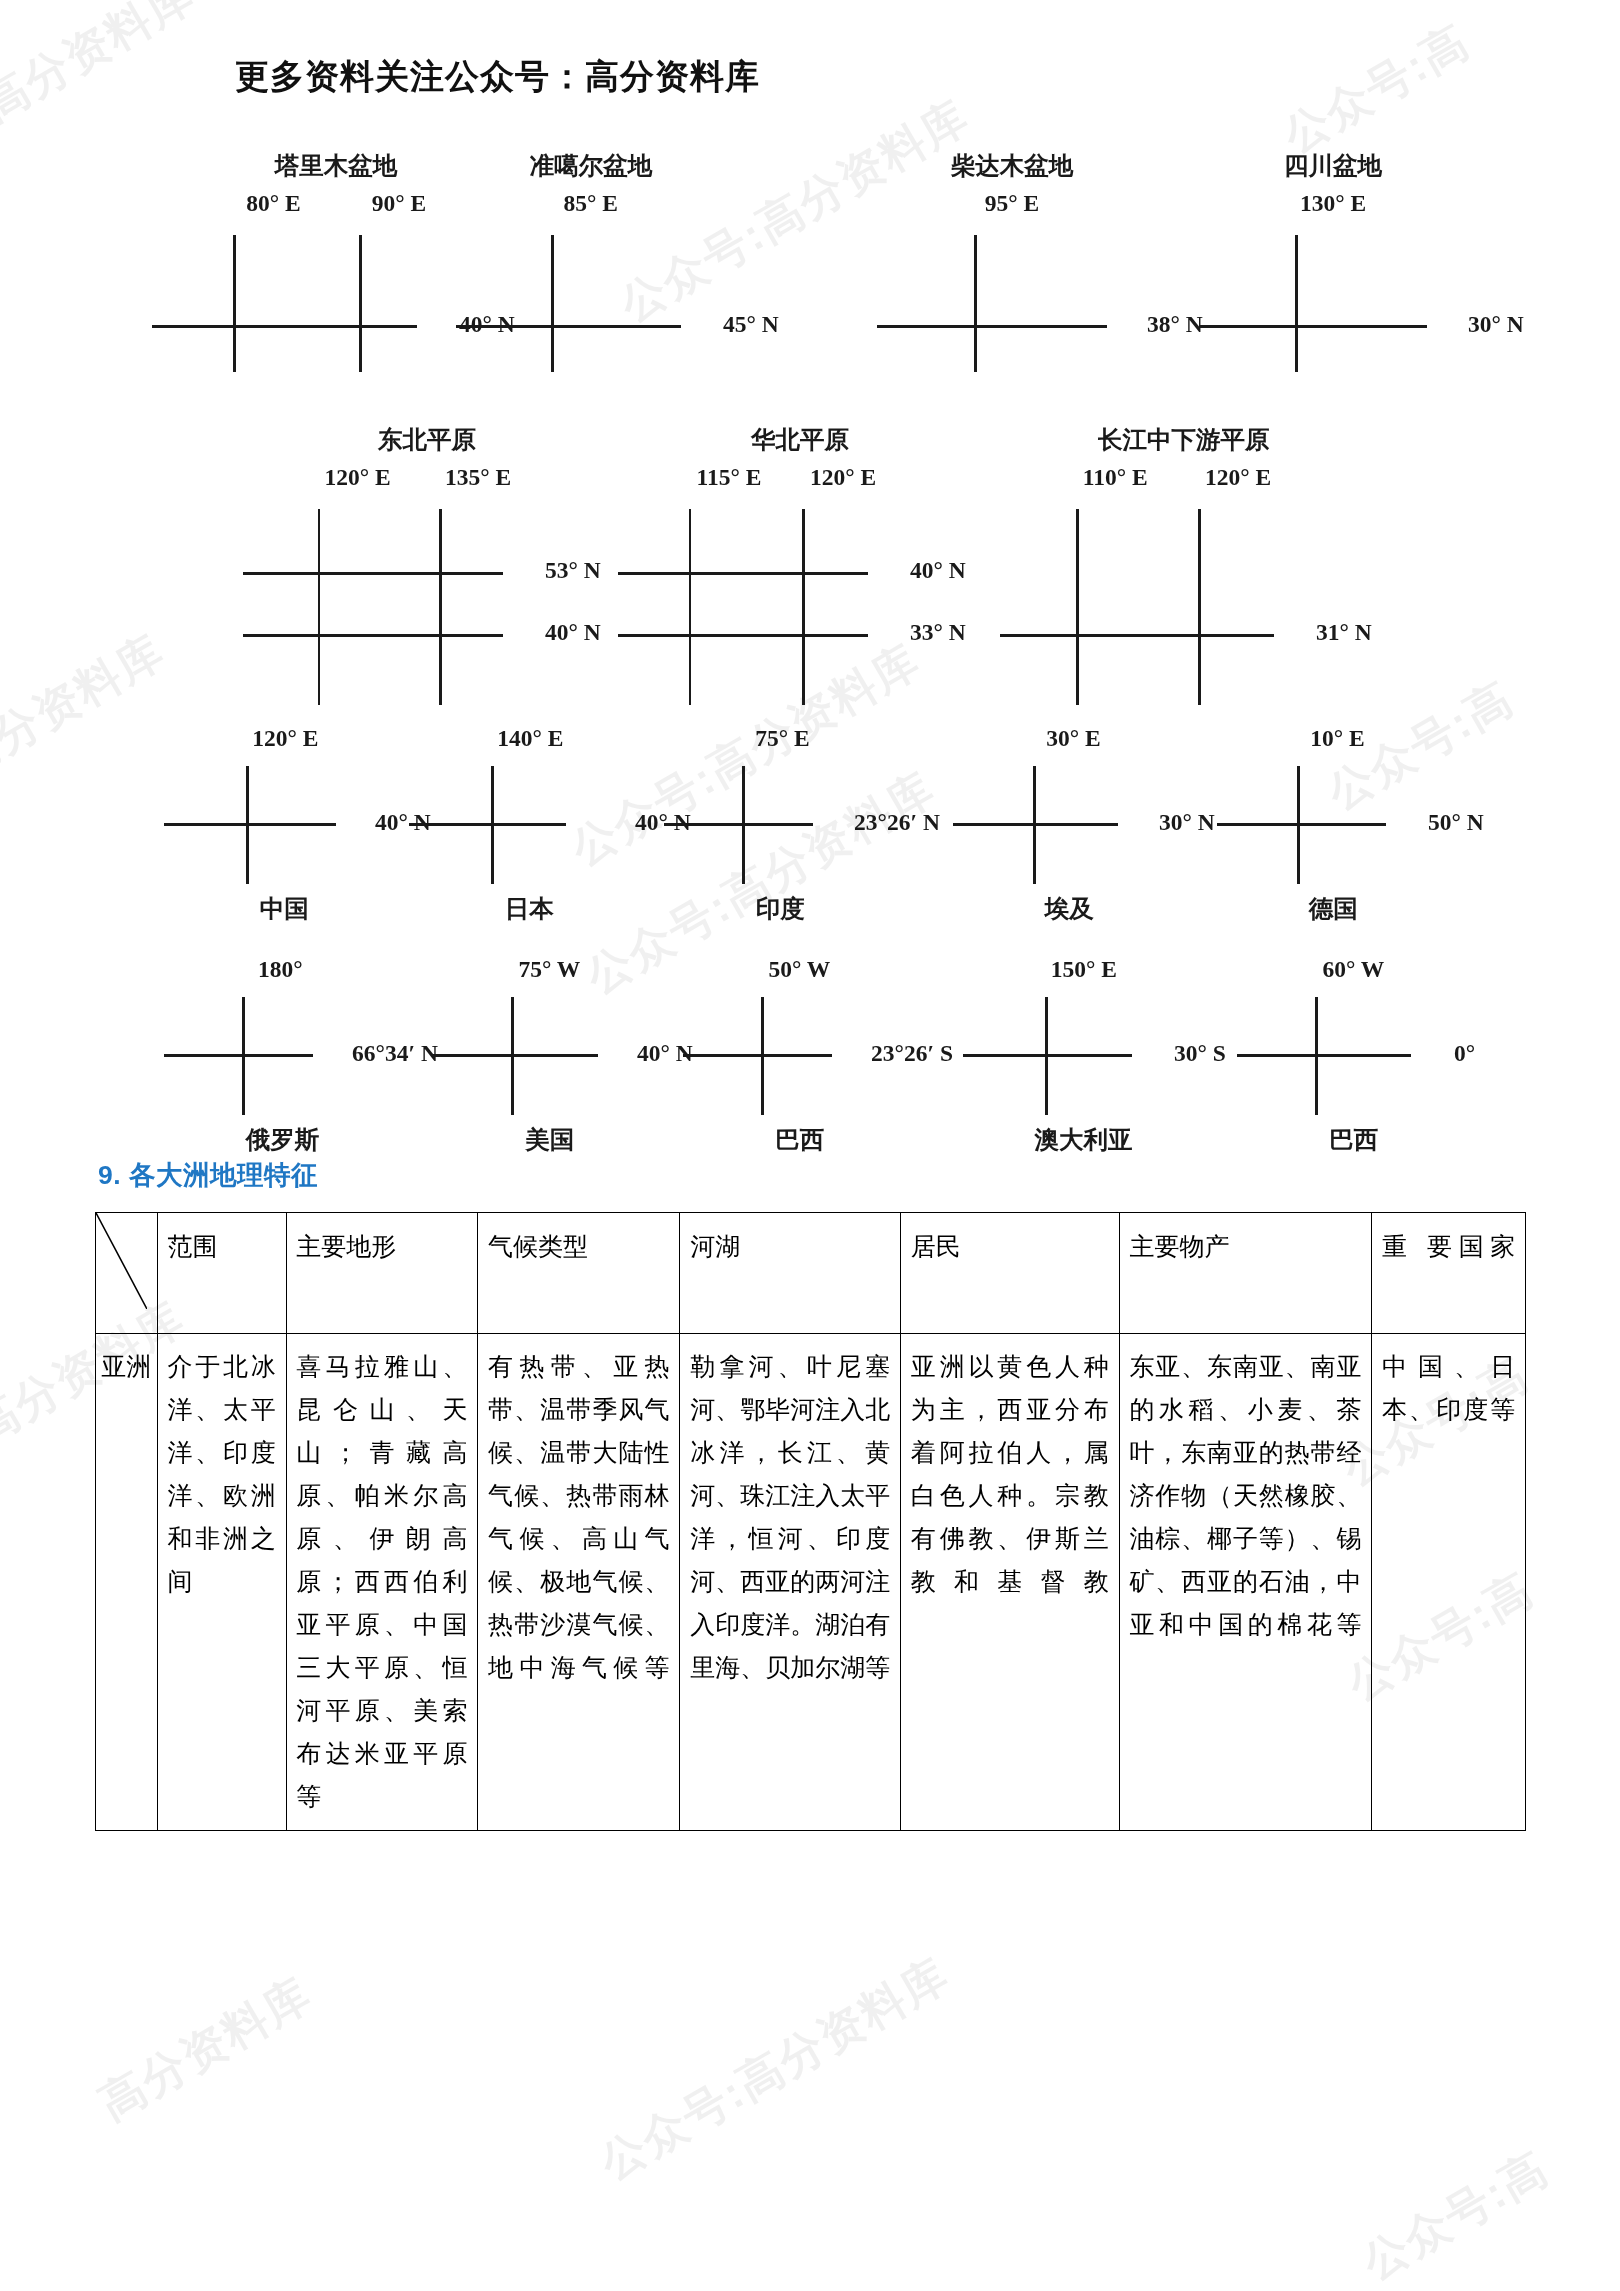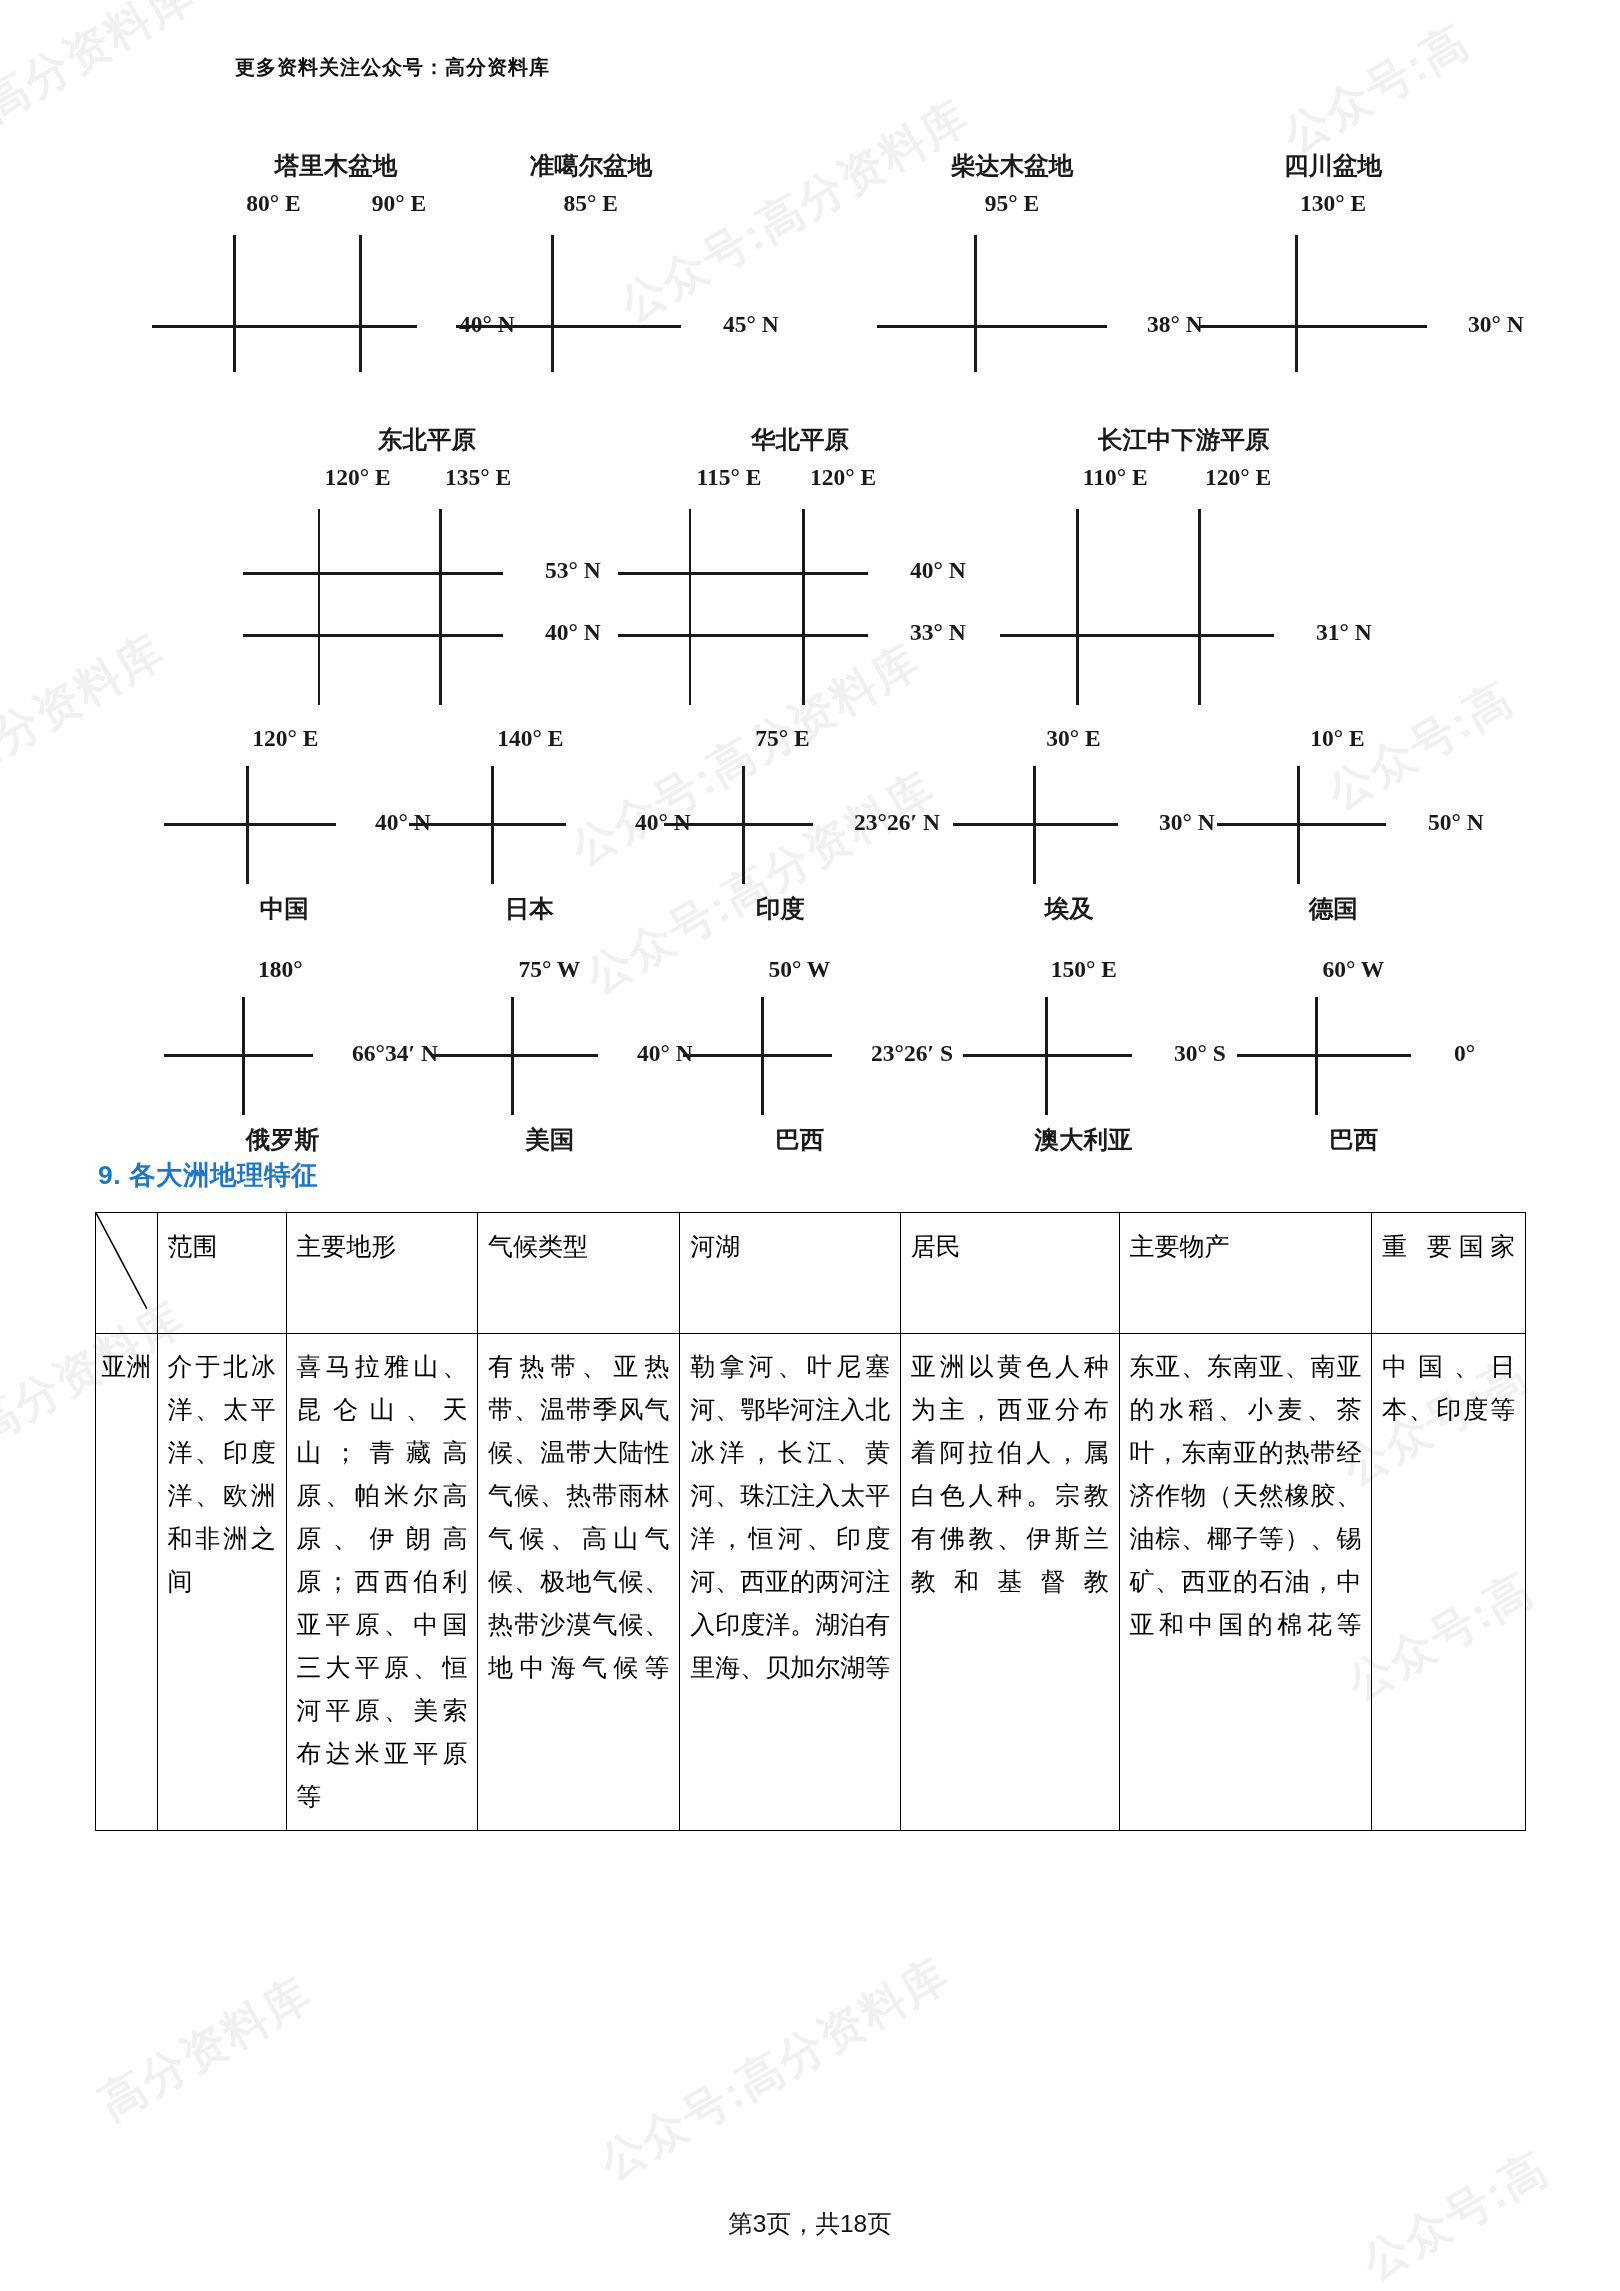--- a/index.html
+++ b/index.html
@@ -13,21 +13,21 @@
   
   .wm{
     position:absolute;color:#000;opacity:.055;font-weight:700;
     font-family:"Liberation Sans",sans-serif;white-space:nowrap;
     pointer-events:none;user-select:none;letter-spacing:2px;
   }
 
   
   .doc-header{
     position:absolute;left:235px;top:54px;
-    font-size:20px;font-weight:700;color:#111;letter-spacing:1px;
+    font-size:34px;font-weight:700;color:#111;letter-spacing:1px;
     font-family:"Liberation Sans",sans-serif;
   }
 
   
   .figs{position:absolute;left:0;top:0;width:1620px;}
   .fig{position:absolute;}
   .fig .cap{
     position:absolute;white-space:nowrap;text-align:center;
     font-family:"Liberation Serif","DejaVu Serif",serif;
     font-weight:700;color:#1a1a1a;margin-left:37px;
@@ -293,16 +293,15 @@
           <td>有热带、亚热带、温带季风气候、温带大陆性气候、热带雨林气候、高山气候、极地气候、热带沙漠气候、地中海气候等</td>
           <td>勒拿河、叶尼塞河、鄂毕河注入北冰洋，长江、黄河、珠江注入太平洋，恒河、印度河、西亚的两河注入印度洋。湖泊有里海、贝加尔湖等</td>
           <td>亚洲以黄色人种为主，西亚分布着阿拉伯人，属白色人种。宗教有佛教、伊斯兰教和基督教</td>
           <td>东亚、东南亚、南亚的水稻、小麦、茶叶，东南亚的热带经济作物（天然橡胶、油棕、椰子等）、锡矿、西亚的石油，中亚和中国的棉花等</td>
           <td>中国、日本、印度等</td>
         </tr>
       </tbody>
     </table>
   </div>
 
-  <div class="footer">第3页，共18页</div>
 
 </div>
 
 
 </body></html>

